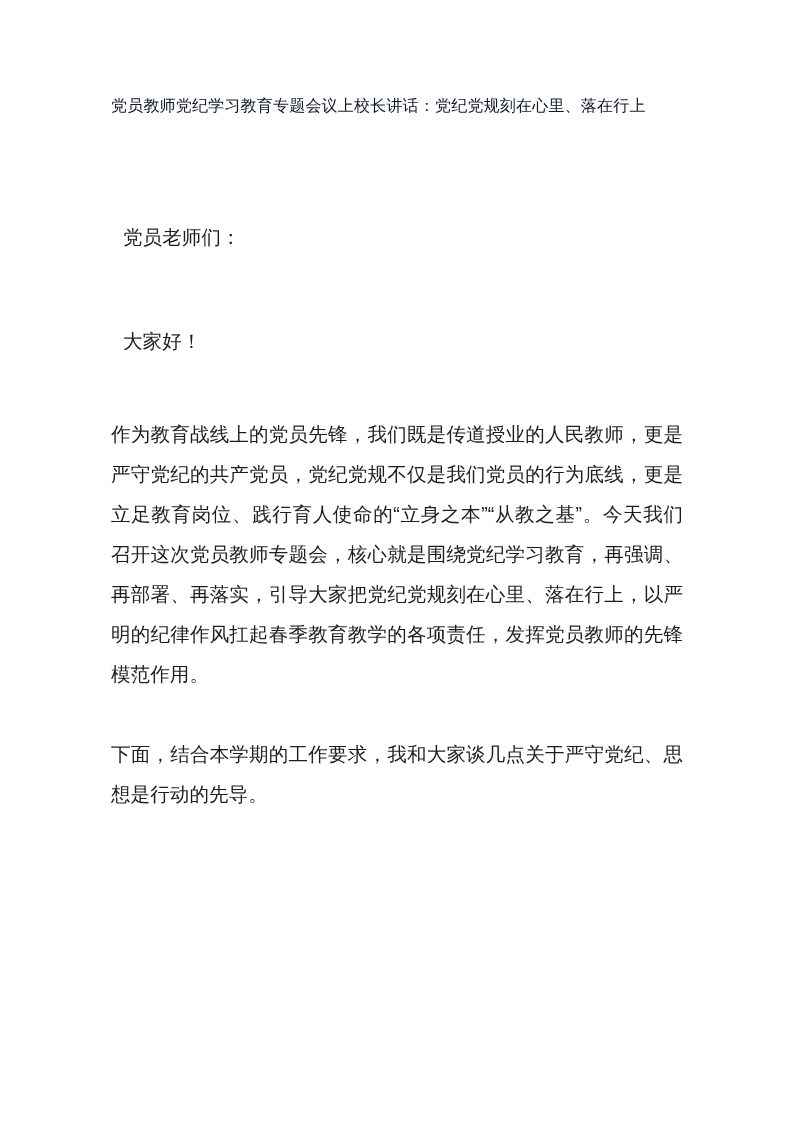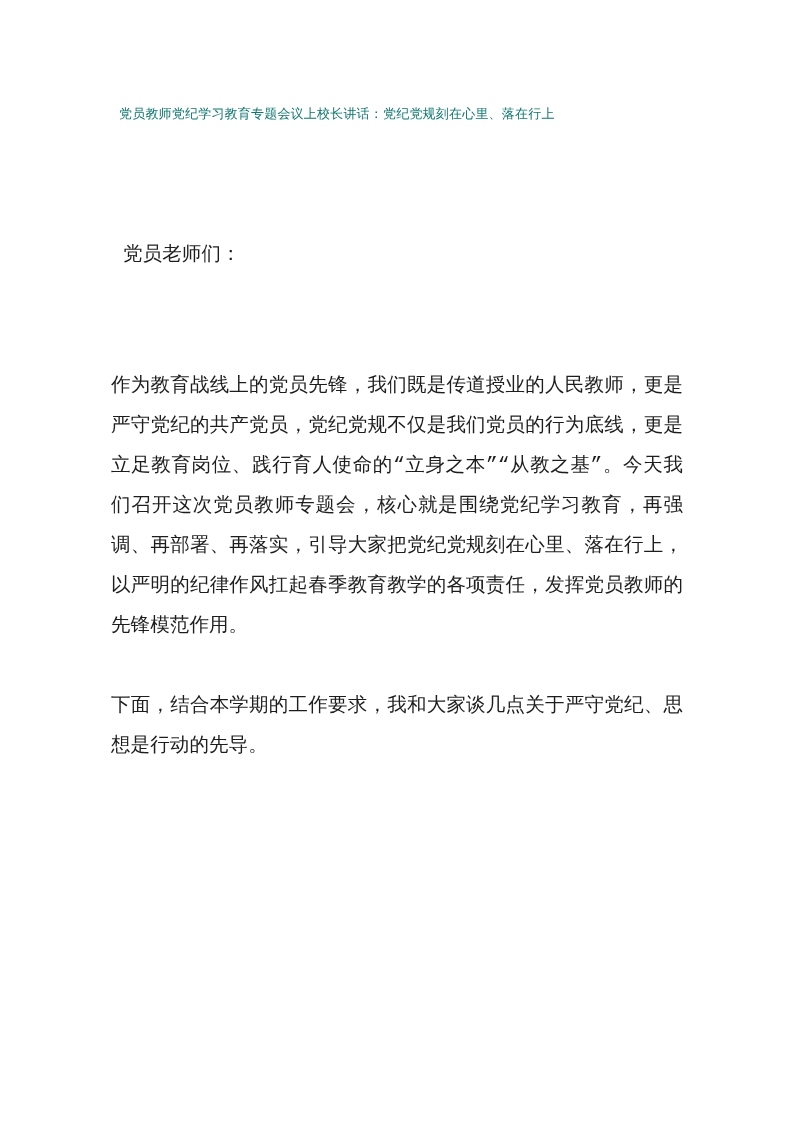--- a/index.html
+++ b/index.html
@@ -21,33 +21,33 @@
   .doc-body {
     position: absolute;
     left: 111px;
     top: 86px;
     width: 572px;
   }
 
   
   .doc-title {
     font-family: "Liberation Serif", "DejaVu Serif", serif;
-    font-size: 13px;
+    font-size: 16px;
     line-height: 40px;
-    color: #0f766e;
+    color: #0f172a;
     letter-spacing: 0.2px;
     text-align: justify;
     text-justify: inter-character;
-    margin: 8px;
+    margin: 0;
     font-weight: 400;
   }
 
   
   .doc-para {
-    font-family: Liberation Mono, monospace;
+    font-family: Liberation Sans, sans-serif;
     font-size: 19.5px;
     line-height: 40px;
     color: #1d1d1d;
     margin: 0;
     text-align: justify;
     text-justify: inter-character;
     letter-spacing: 0.1px;
     font-weight: 400;
   }
 
@@ -73,20 +73,21 @@
   <div class="doc-body">
 
     <h1 class="doc-title">党员教师党纪学习教育专题会议上校长讲话：党纪党规刻在心里、落在行上</h1>
 
     <div class="gap-2"></div>
 
     <p class="salutation">党员老师们：</p>
 
     <div class="gap-1"></div>
 
+    <p class="greeting">大家好！</p>
 
     <div class="gap-1"></div>
 
     <p class="doc-para">作为教育战线上的党员先锋，我们既是传道授业的人民教师，更是严守党纪的共产党员，党纪党规不仅是我们党员的行为底线，更是立足教育岗位、践行育人使命的“立身之本”“从教之基”。今天我们召开这次党员教师专题会，核心就是围绕党纪学习教育，再强调、再部署、再落实，引导大家把党纪党规刻在心里、落在行上，以严明的纪律作风扛起春季教育教学的各项责任，发挥党员教师的先锋模范作用。</p>
 
     <div class="gap-1"></div>
 
     <p class="doc-para">下面，结合本学期的工作要求，我和大家谈几点关于严守党纪、思想是行动的先导。</p>
 
     <div class="gap-1"></div>

